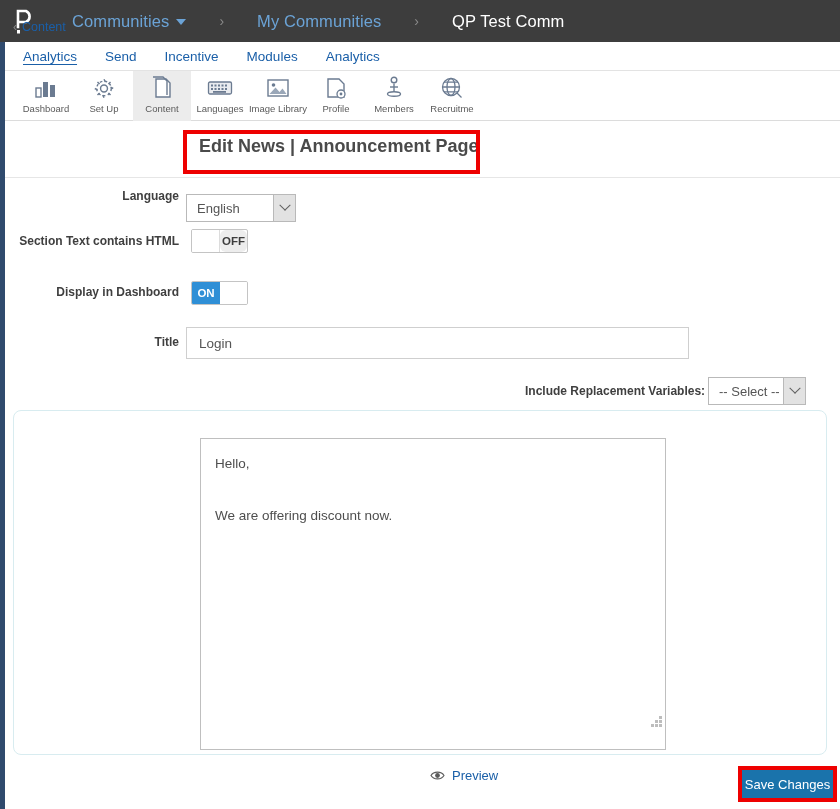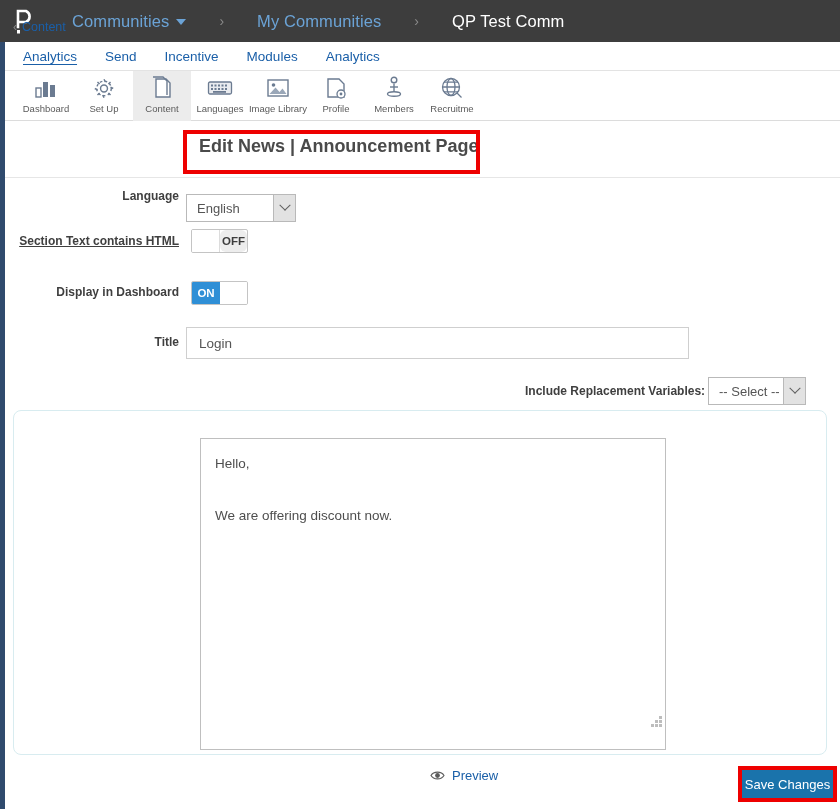--- a/index.html
+++ b/index.html
@@ -333,21 +333,21 @@
       <div class="flabel" style="left:0; top:11px; width:174px;">Language</div>
       <div class="sel" style="left:181px; top:16px; width:110px;">
         <span class="val">English</span>
         <span class="arrowbox">
             <i class="chev-dn"></i>
           </span>
       </div>
     </div>
 
     <div class="frow">
-      <div class="flabel" style="left:0; top:56px; width:174px;text-decoration:underline;">Section Text contains HTML</div>
+      <div class="flabel" style="left:0; top:56px; width:174px;">Section Text contains HTML</div>
       <div class="toggle off" style="left:186px; top:51px;">
         <span class="knob"></span>
         <span class="seg">OFF</span>
       </div>
     </div>
 
     <div class="frow">
       <div class="flabel" style="left:0; top:107px; width:174px;">Display in Dashboard</div>
       <div class="toggle on" style="left:186px; top:103px;">
         <span class="seg">ON</span>

